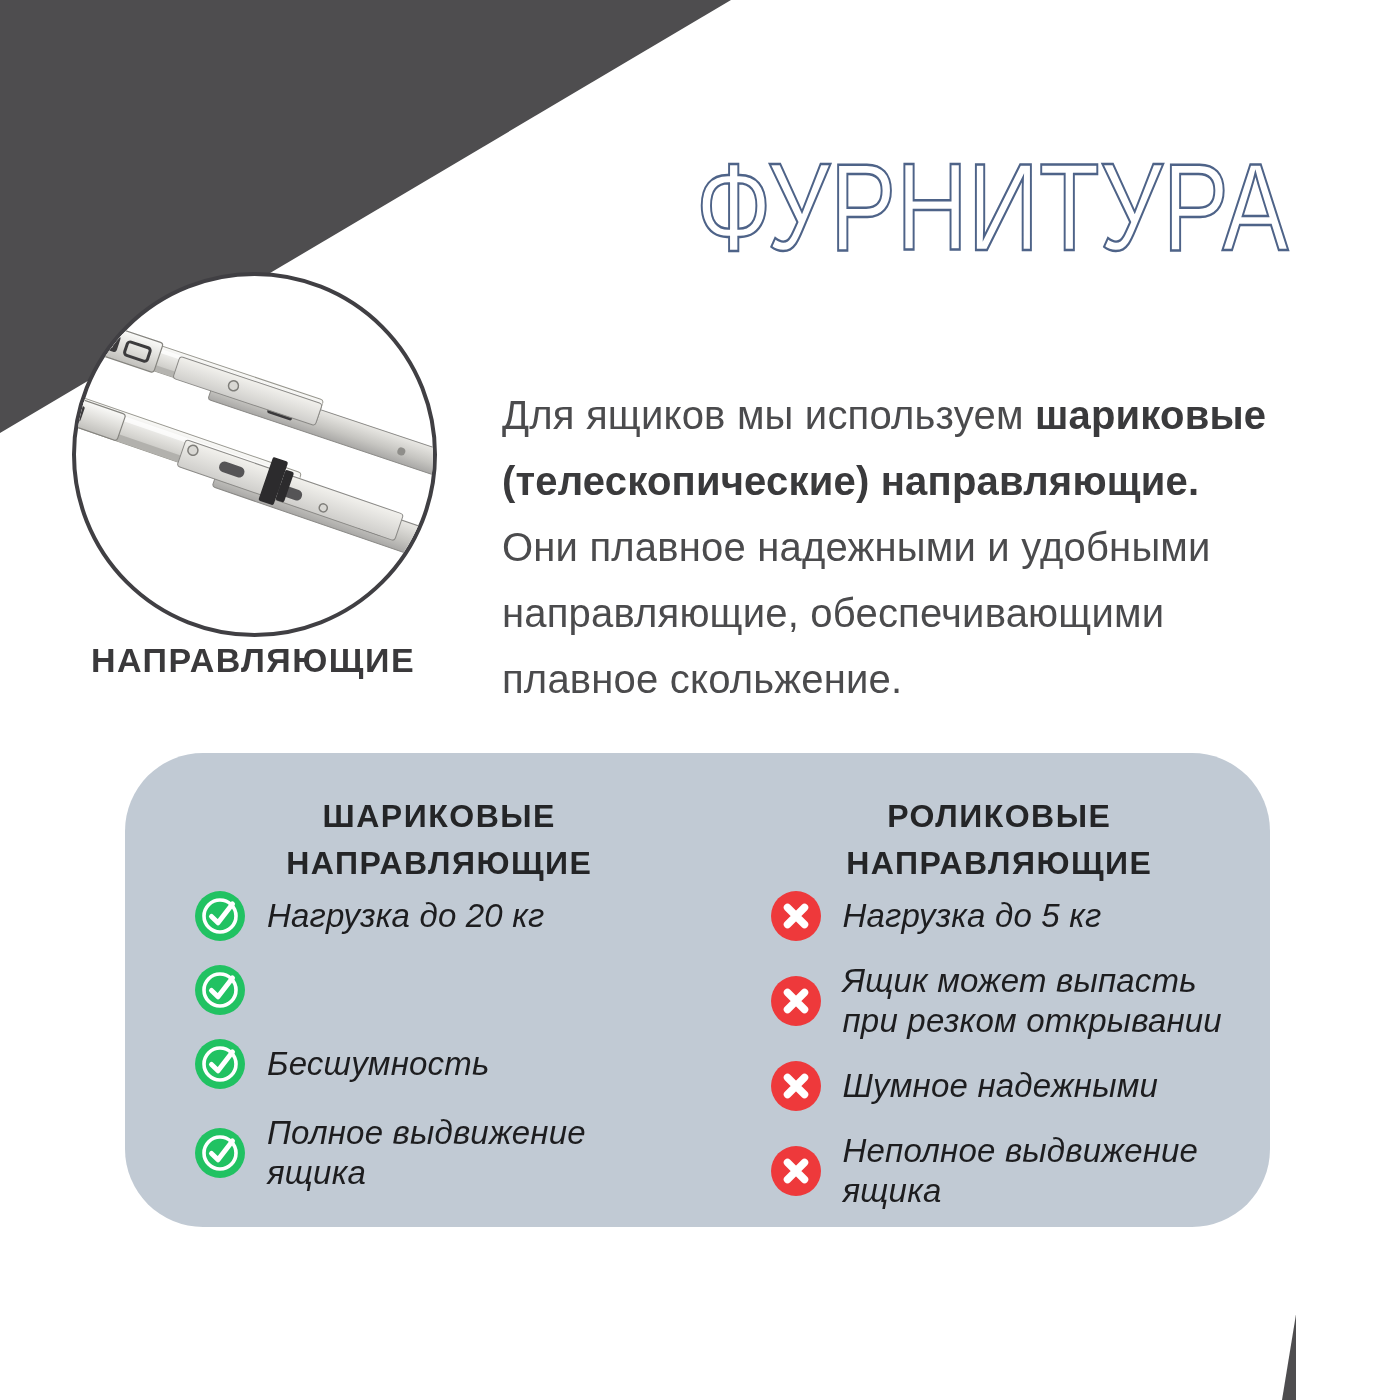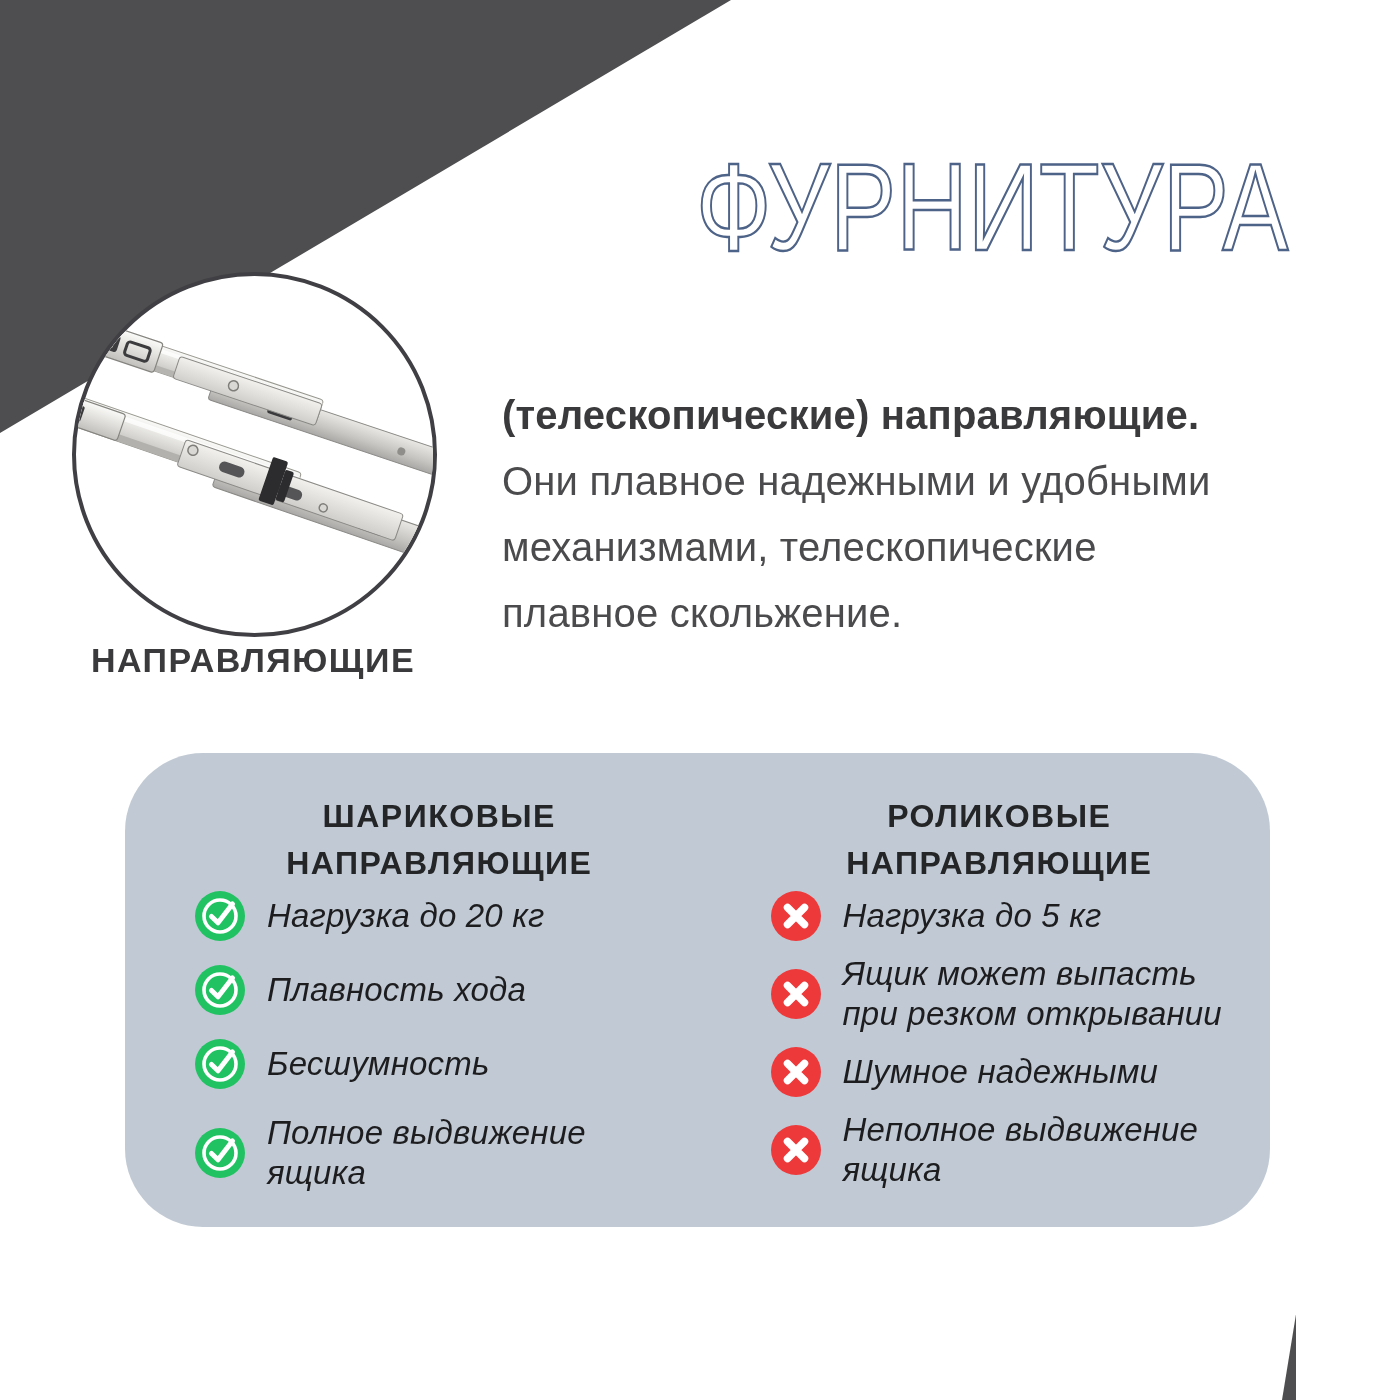--- a/index.html
+++ b/index.html
@@ -33,21 +33,21 @@
   
   .panel{position:absolute;left:125px;top:753px;width:1145px;height:474px;
          border-radius:78px;background:var(--panel,#c1cad4);display:flex;}
   .col{width:50%;box-sizing:border-box;padding-top:40px;}
   .col.left{padding-left:70px;padding-right:14px;}
   .col.right{padding-left:73px;padding-right:42px;}
   .col-header{text-align:center;font-size:32px;font-weight:600;letter-spacing:1.5px;
               line-height:47px;color:#242527;}
   .rows{display:flex;flex-direction:column;margin-top:4px;font-style:italic;}
   .col.left  .rows{gap:24px;}
-  .col.right .rows{gap:13px;}
+  .col.right .rows{gap:20px;}
   .row{display:flex;align-items:center;gap:22px;}
   .row .ic{flex:0 0 50px;width:50px;height:50px;}
   .row .ic svg{display:block;width:50px;height:50px;}
   .row .tx{font-size:33px;font-weight:500;line-height:40px;color:#1d1d1f;letter-spacing:.2px;}
 </style>
 </head>
 <body>
 
 <div class="stage">
 
@@ -111,23 +111,24 @@
         <rect x="198" y="-6" width="16" height="46" rx="2" fill="#2c2b2d"></rect>
         <rect x="214" y="2" width="9" height="32" rx="2" fill="#2c2b2d"></rect>
         <circle cx="120" cy="14" r="5" fill="#d9d8d4" stroke="#7f7e7a" stroke-width="1.5"></circle>
         <circle cx="262" cy="26" r="4" fill="#d9d8d4" stroke="#7f7e7a" stroke-width="1.5"></circle>
       </g>
     </svg>
   </div>
   <div class="photo-caption">НАПРАВЛЯЮЩИЕ</div>
 
   <div class="intro" id="intro">
+      <div><span>Для ящиков мы используем </span><span class="b">шариковые</span></div>
       <div><span class="b">(телескопические) направляющие.</span></div>
       <div><span>Они плавное надежными и удобными</span></div>
-      <div><span>механизмами, телескопические</span></div>
+      <div><span>направляющие, обеспечивающими</span></div>
       <div><span>плавное скольжение.</span></div>
     </div>
 
   <div class="panel">
     <div class="col left">
       <div class="col-header">
         <div>ШАРИКОВЫЕ</div>
         <div>НАПРАВЛЯЮЩИЕ</div>
       </div>
       <div class="rows" id="rows-left">
@@ -144,23 +145,20 @@
             </div>
           </div>
           <div class="row">
             <span class="ic">
               <svg viewBox="0 0 50 50">
                 <circle cx="25" cy="25" r="25" fill="#21c262"></circle>
                 <circle cx="25" cy="25" r="16" fill="none" stroke="#fff" stroke-width="3.6"></circle>
                 <path d="M16.5 25.5 L23 31.8 L37.5 13" fill="none" stroke="#fff" stroke-width="5" stroke-linecap="round" stroke-linejoin="round"></path>
               </svg>
             </span>
-            <div class="tx">
-              <div>Плавность хода</div>
-            </div>
           </div>
           <div class="row">
             <span class="ic">
               <svg viewBox="0 0 50 50">
                 <circle cx="25" cy="25" r="25" fill="#21c262"></circle>
                 <circle cx="25" cy="25" r="16" fill="none" stroke="#fff" stroke-width="3.6"></circle>
                 <path d="M16.5 25.5 L23 31.8 L37.5 13" fill="none" stroke="#fff" stroke-width="5" stroke-linecap="round" stroke-linejoin="round"></path>
               </svg>
             </span>
             <div class="tx">

